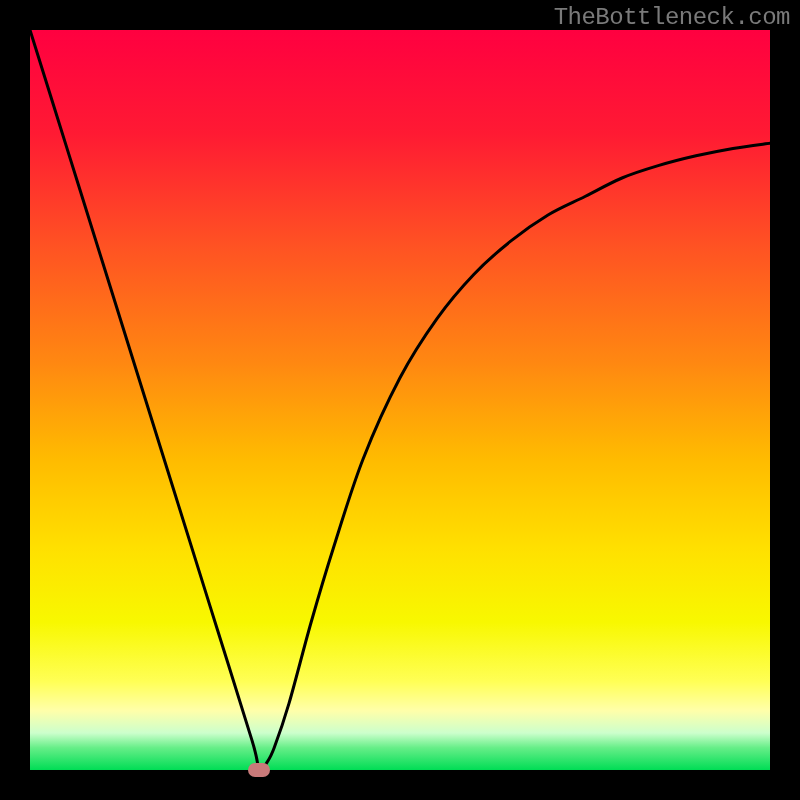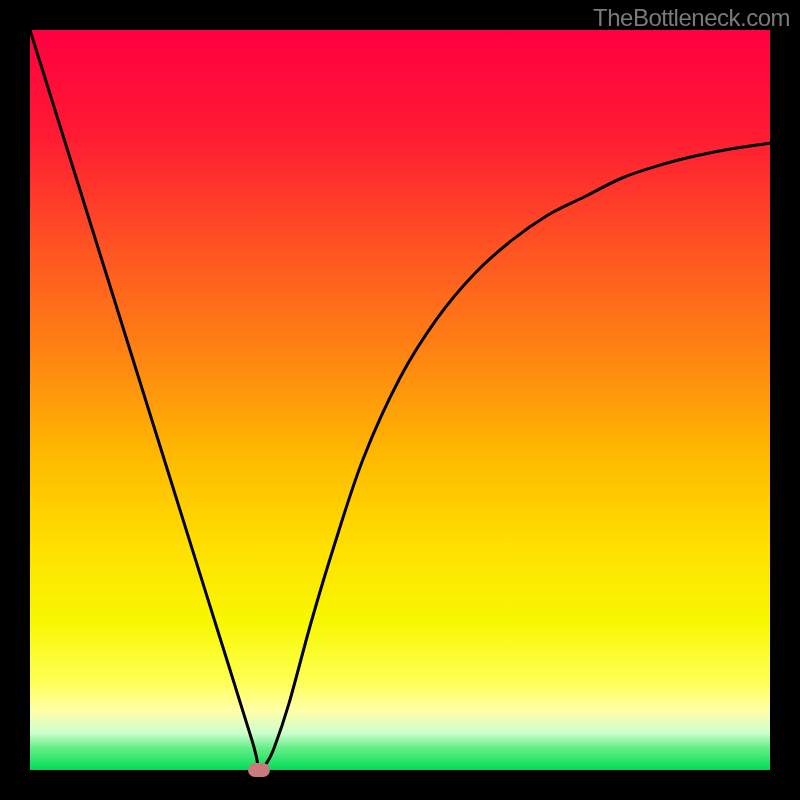--- a/index.html
+++ b/index.html
@@ -1,17 +1,17 @@
 <!DOCTYPE html>
 <html><head>
   <meta charset="utf-8">
   <style>
     * { margin: 0; padding: 0; box-sizing: border-box; }
     body { width: 800px; height: 800px; background: #000; position: relative; overflow: hidden; }
-    .watermark { position: absolute; top: 4px; right: 10px; color: #7a7a7a; font-family: Liberation Sans, sans-serif; font-size: 24px; font-weight: 500; z-index: 10; letter-spacing: -0.5px; }
+    .watermark { position: absolute; top: 4px; right: 10px; color: #7a7a7a; font-family: Liberation Mono, monospace; font-size: 24px; font-weight: 500; z-index: 10; letter-spacing: -0.5px; }
     .plot-area { position: absolute; top: 30px; left: 30px; width: 740px; height: 740px; }
     .gradient-bg { position: absolute; top: 0; left: 0; width: 100%; height: 100%; }
     .curve-layer { position: absolute; top: 0; left: 0; width: 100%; height: 100%; }
     .marker { position: absolute; width: 22px; height: 14px; background: #c97a7a; border-radius: 7px; transform: translate(-50%, -50%); }
   </style>
 </head>
 <body>
 
 <div class="watermark">TheBottleneck.com</div>
 

